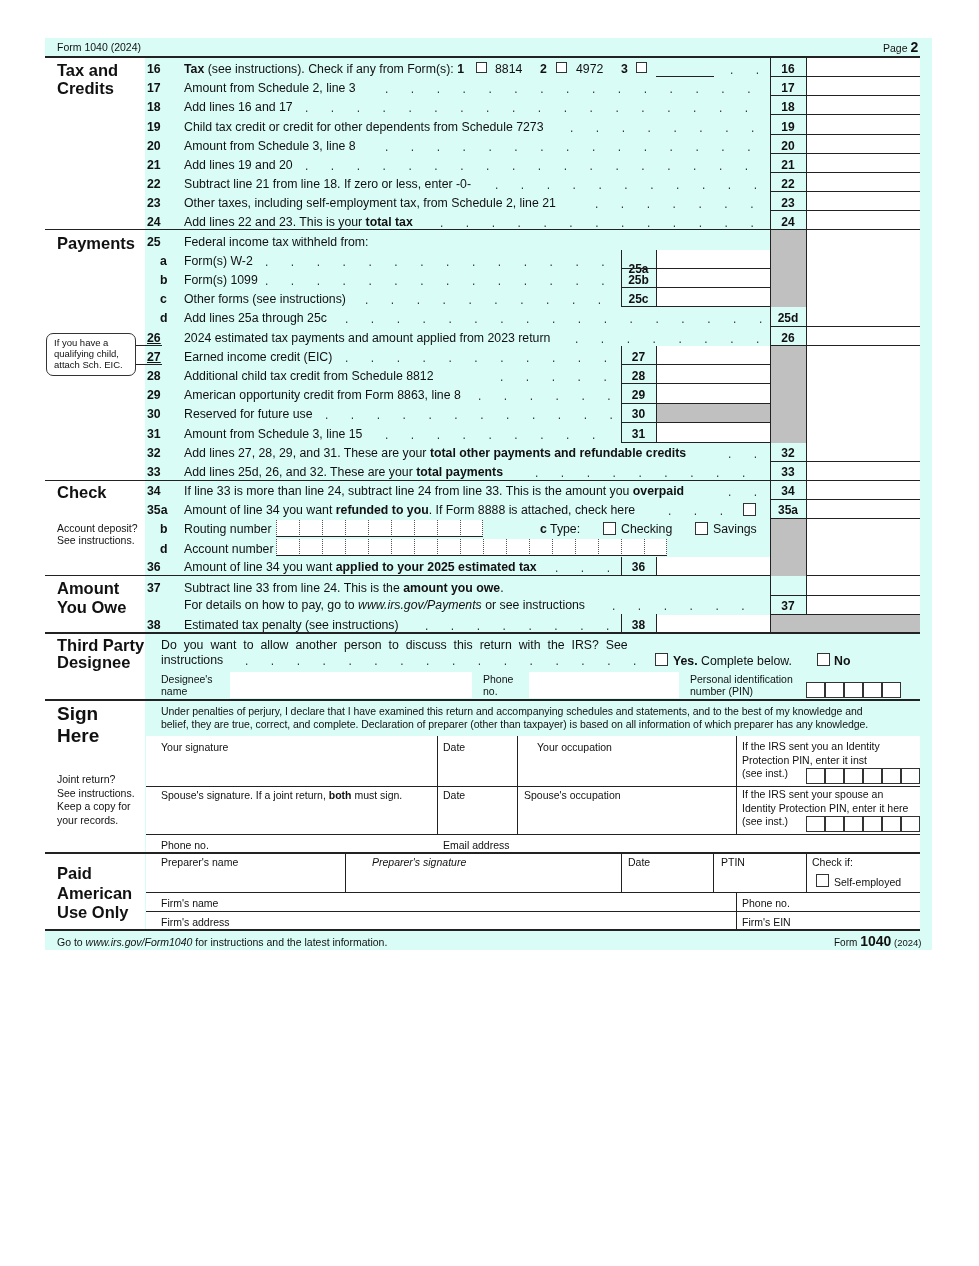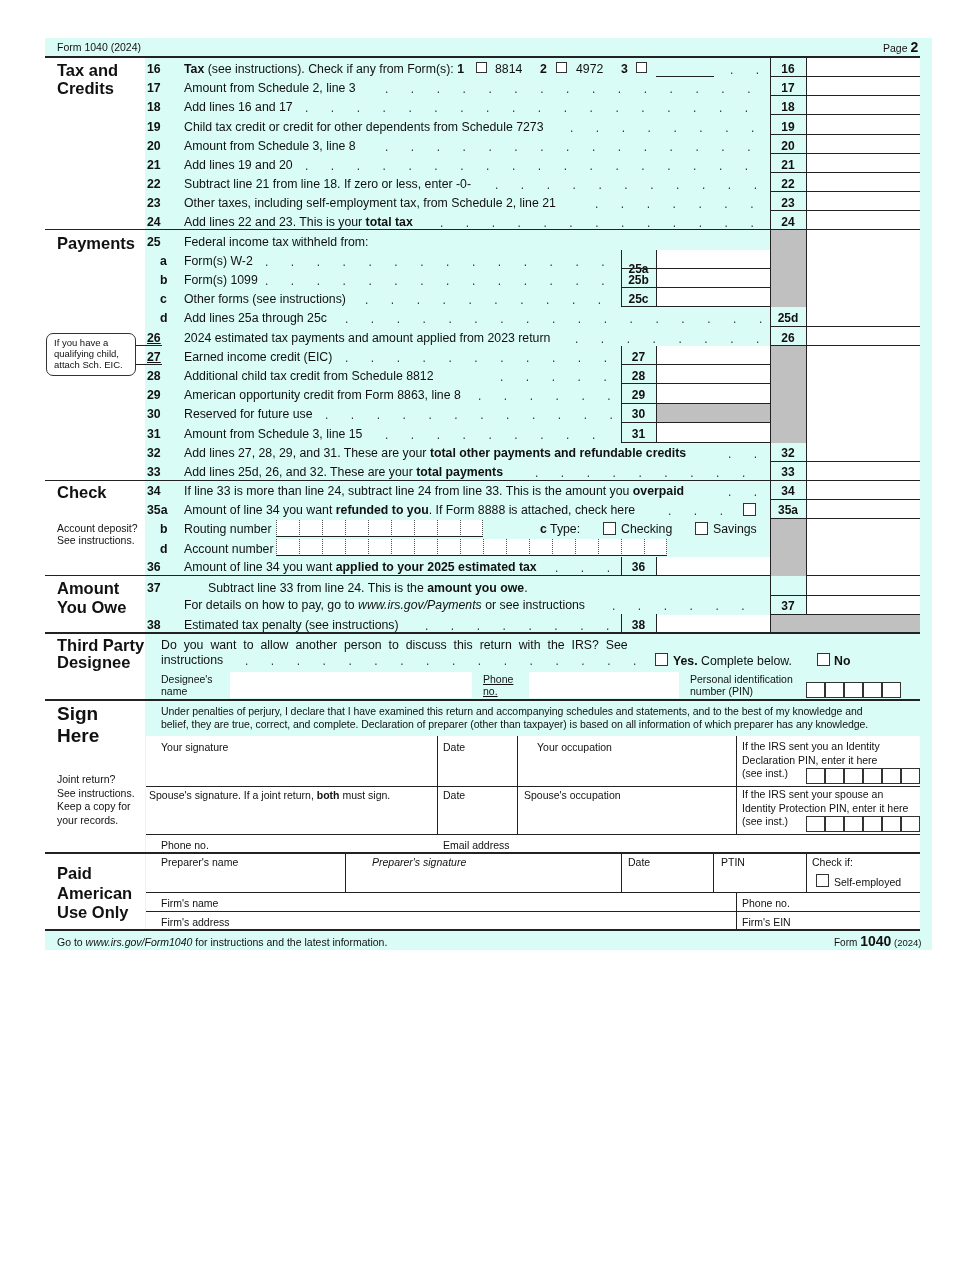--- a/index.html
+++ b/index.html
@@ -293,21 +293,21 @@
 <div class="dots" style="left:555px;top:561px;width:60px;">. . . . . . . . . . . . . . . . . . . . . . . . . . . . . . . . . . . . . . . .</div>
 <div class="white" style="left:656px;top:557px;width:114px;height:18px;"></div>
 <div class="vl" style="left:621px;top:557px;height:19px;"></div>
 <div class="vl" style="left:656px;top:557px;height:19px;"></div>
 <div class="box-lbl" style="left:621px;top:560px;width:35px;">36</div>
 <div class="hl" style="left:45px;top:575px;width:726px;"></div>
 <div class="hl" style="left:806px;top:575px;width:114px;"></div>
 
 <div class="sec" style="left:57px;top:579px;line-height:19px;"><span>Amount</span><br><span>You Owe</span></div>
 <div class="num" style="left:147px;top:581px;">37</div>
-<div class="txt" style="left:184px;top:581px;margin-left:24px;"><span>Subtract line 33 from line 24. This is the </span><b>amount you owe</b><span>.</span></div>
+<div class="txt" style="left:184px;top:581px;"><span>Subtract line 33 from line 24. This is the </span><b>amount you owe</b><span>.</span></div>
 <div class="txt" style="left:184px;top:598px;"><span>For details on how to pay, go to </span><i>www.irs.gov/Payments</i><span> or see instructions</span></div>
 <div class="dots" style="left:612px;top:599px;width:153px;">. . . . . . . . . . . . . . . . . . . . . . . . . . . . . . . . . . . . . . . .</div>
 <div class="box-lbl" style="left:770px;top:599px;width:36px;">37</div>
 <div class="abs" style="left:807px;top:596px;width:113px;height:18px;"></div>
 <div class="hl" style="left:770px;top:595px;width:150px;"></div>
 <div class="hl" style="left:770px;top:614px;width:150px;"></div>
 
 <div class="num" style="left:147px;top:618px;">38</div>
 <div class="txt" style="left:184px;top:618px;">Estimated tax penalty (see instructions)</div>
 <div class="dots" style="left:425px;top:619px;width:190px;">. . . . . . . . . . . . . . . . . . . . . . . . . . . . . . . . . . . . . . . .</div>
@@ -321,21 +321,21 @@
 <div class="txt" style="left:161px;top:638px;word-spacing:3.5px;">Do you want to allow another person to discuss this return with the IRS? See</div>
 <div class="txt" style="left:161px;top:653px;">instructions</div>
 <div class="dots" style="left:245px;top:654px;width:405px;">. . . . . . . . . . . . . . . . . . . . . . . . . . . . . . . . . . . . . . . .</div>
 <div class="cb" style="left:655px;top:653px;width:13px;height:13px;"></div>
 <div class="txt" style="left:673px;top:654px;"><b>Yes.</b><span> Complete below.</span></div>
 <div class="cb" style="left:817px;top:653px;width:13px;height:13px;"></div>
 <div class="txt b" style="left:834px;top:654px;">No</div>
 
 <div class="txt sm" style="left:161px;top:673px;"><span>Designee's</span><br><span>name</span></div>
 <div class="white" style="left:230px;top:672px;width:242px;height:26px;"></div>
-<div class="txt sm" style="left:483px;top:673px;text-decoration:underline;"><span>Phone</span><br><span>no.</span></div>
+<div class="txt sm" style="left:483px;top:673px;"><span>Phone</span><br><span>no.</span></div>
 <div class="white" style="left:529px;top:672px;width:150px;height:26px;"></div>
 <div class="txt sm" style="left:690px;top:673px;"><span>Personal identification</span><br><span>number (PIN)</span></div>
 <div id="designee-pin">
     <div class="pinbox" style="left: 806px; top: 682px;"></div>
     <div class="pinbox" style="left: 825px; top: 682px;"></div>
     <div class="pinbox" style="left: 844px; top: 682px;"></div>
     <div class="pinbox" style="left: 863px; top: 682px;"></div>
     <div class="pinbox" style="left: 882px; top: 682px;"></div>
   </div>
 <div class="hl2" style="left:45px;top:699px;width:875px;"></div>
@@ -351,31 +351,31 @@
 <div class="vl" style="left:736px;top:736px;height:98px;"></div>
 <div class="hl" style="left:146px;top:786px;width:774px;"></div>
 <div class="hl" style="left:146px;top:834px;width:774px;"></div>
 
 <div class="txt sm" style="left:161px;top:741px;">Your signature</div>
 <div class="abs" style="left:150px;top:755px;width:283px;height:28px;"></div>
 <div class="txt sm" style="left:443px;top:741px;">Date</div>
 <div class="abs" style="left:441px;top:755px;width:72px;height:28px;"></div>
 <div class="txt sm" style="left:537px;top:741px;">Your occupation</div>
 <div class="abs" style="left:521px;top:755px;width:212px;height:28px;"></div>
-<div class="txt sm" style="left:742px;top:740px;line-height:13.5px;"><span>If the IRS sent you an Identity</span><br><span>Declaration PIN, enter it here</span><br><span>(see inst.)</span></div>
+<div class="txt sm" style="left:742px;top:740px;line-height:13.5px;"><span>If the IRS sent you an Identity</span><br><span>Protection PIN, enter it inst</span><br><span>(see inst.)</span></div>
 <div id="ippin-you">
     <div class="pinbox" style="left: 806px; top: 768px;"></div>
     <div class="pinbox" style="left: 825px; top: 768px;"></div>
     <div class="pinbox" style="left: 844px; top: 768px;"></div>
     <div class="pinbox" style="left: 863px; top: 768px;"></div>
     <div class="pinbox" style="left: 882px; top: 768px;"></div>
     <div class="pinbox" style="left: 901px; top: 768px;"></div>
   </div>
 
-<div class="txt sm" style="left:149px;top:789px;"><span>Spouse's signature. If a joint return, </span><b>both</b><span> must sign.</span></div>
+<div class="txt sm" style="left:161px;top:789px;"><span>Spouse's signature. If a joint return, </span><b>both</b><span> must sign.</span></div>
 <div class="abs" style="left:150px;top:803px;width:283px;height:28px;"></div>
 <div class="txt sm" style="left:443px;top:789px;">Date</div>
 <div class="abs" style="left:441px;top:803px;width:72px;height:28px;"></div>
 <div class="txt sm" style="left:524px;top:789px;">Spouse's occupation</div>
 <div class="abs" style="left:521px;top:803px;width:212px;height:28px;"></div>
 <div class="txt sm" style="left:742px;top:788px;line-height:13.5px;"><span>If the IRS sent your spouse an</span><br><span>Identity Protection PIN, enter it here</span><br><span>(see inst.)</span></div>
 <div id="ippin-spouse">
     <div class="pinbox" style="left: 806px; top: 816px;"></div>
     <div class="pinbox" style="left: 825px; top: 816px;"></div>
     <div class="pinbox" style="left: 844px; top: 816px;"></div>

